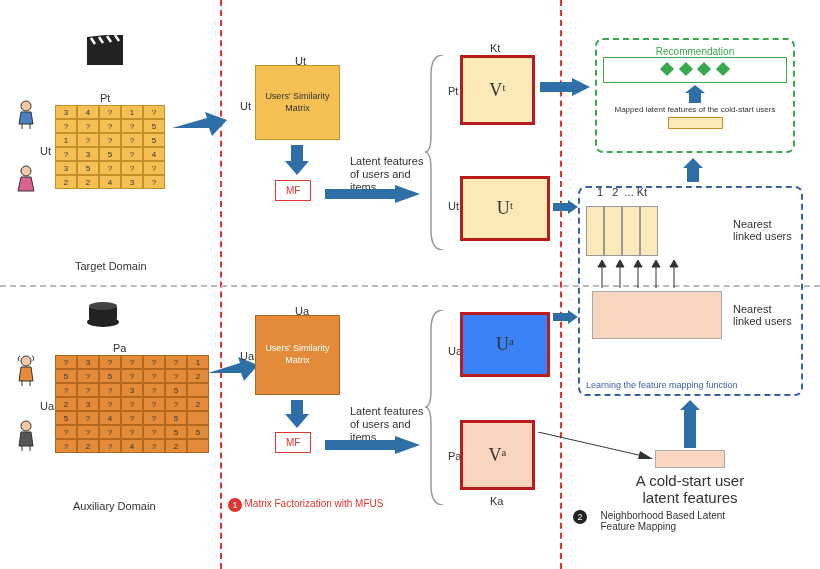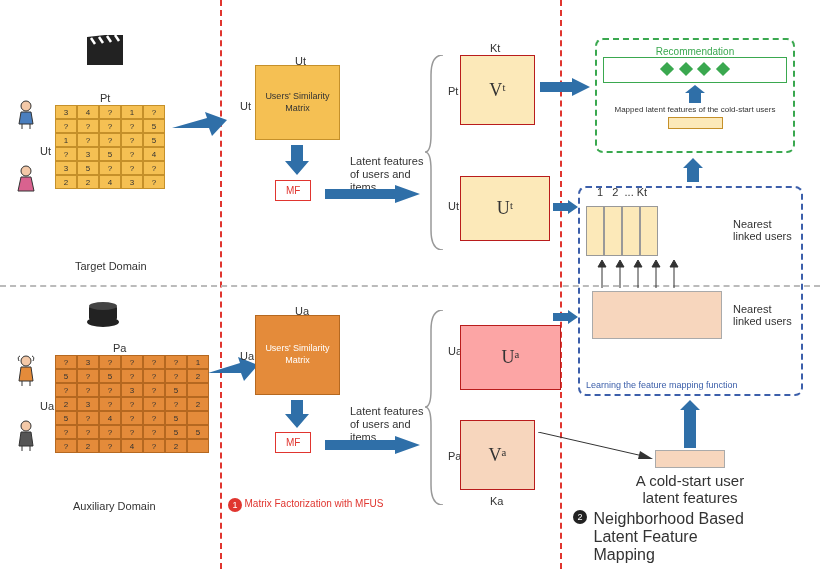--- a/index.html
+++ b/index.html
@@ -4,21 +4,21 @@
 <style>
 *{box-sizing:border-box;margin:0;padding:0}
 body{width:820px;height:569px;font-family:Arial,sans-serif;font-size:9px;color:#333;background:#fff;position:relative;overflow:hidden}
 .abs{position:absolute}
 .cell{width:22px;height:14px;border:1px solid #c5902a;display:inline-flex;align-items:center;justify-content:center;font-size:8px;background:#f5c053}
 .cell.o{background:#e48b3a;border-color:#b56820}
 .table{display:flex;flex-direction:column}
 .row{display:flex}
 .simbox{display:flex;align-items:center;justify-content:center;text-align:center;font-size:9px;line-height:1.3}
 .mfbox{border:1px solid #e0352f;color:#e0352f;background:#fff;padding:4px 10px;font-size:10px}
-.bigbox{border:1px solid #b91c1c;display:flex;align-items:center;justify-content:center;font-size:18px;font-family:'Times New Roman',serif}
+.bigbox{border:3px solid #b91c1c;display:flex;align-items:center;justify-content:center;font-size:18px;font-family:'Times New Roman',serif}
 .arrow{fill:#2f6fa8;stroke:none}
 .thinbox{border:1px solid #999;height:50px}
 .diamond{width:10px;height:10px;background:#3aa84f;transform:rotate(45deg);display:inline-block;margin:0 3px}
 .dashbox{border:2px dashed;border-radius:8px}
 .caption{font-size:10px;text-align:center}
 .vred{position:absolute;border-left:2px dashed #e0352f;height:100%}
 .hgray{position:absolute;border-top:2px dashed #bbb;width:100%}
 .lbl{font-size:11px;position:absolute}
 .thinarrow{stroke:#333;stroke-width:1;fill:none}
 .ahead{fill:#333}
@@ -255,21 +255,21 @@
 
 <svg class="abs" style="left:325px;top:436px" width="95" height="20">
     <polygon class="arrow" points="0,4 70,4 70,0 95,9 70,18 70,14 0,14"></polygon>
   </svg>
 
 <svg class="abs" style="left:425px;top:310px" width="20" height="195">
     <path d="M18 0 Q6 0 6 20 L6 80 Q6 97 0 97 Q6 97 6 115 L6 175 Q6 195 18 195" fill="none" stroke="#999" stroke-width="1.5"></path>
   </svg>
 
 <div class="lbl" style="left:448px;top:345px">Ua</div>
-<div class="abs bigbox" style="left:460px;top:325px;width:101px;height:65px;background:#fca5a5">
+<div class="abs bigbox" style="left:460px;top:312px;width:90px;height:65px;background:#3b82f6">
  <span>Uᵃ</span>
 </div>
 
 <div class="lbl" style="left:448px;top:450px">Pa</div>
 <div class="lbl" style="left:490px;top:495px">Ka</div>
 <div class="abs bigbox" style="left:460px;top:420px;width:75px;height:70px;background:#f7d6bd">
  <span>Vᵃ</span>
 </div>
 
 <svg class="abs" style="left:540px;top:78px" width="50" height="20">
@@ -355,14 +355,14 @@
     <line x1="0" y1="0" x2="105" y2="24" class="thinarrow"></line>
     <polygon class="ahead" points="115,27 102,19 100,27"></polygon>
   </svg>
 
 <div class="abs" style="left:228px;top:498px">
  <span style="display:inline-flex;width:14px;height:14px;border-radius:50%;background:#e0352f;color:#fff;align-items:center;justify-content:center;font-size:9px">1</span>
  <span style="color:#e0352f;font-size:10px;display:inline-block;width:160px;vertical-align:top">Matrix Factorization with MFUS</span>
 </div>
 <div class="abs" style="left:573px;top:510px">
  <span style="display:inline-flex;width:14px;height:14px;border-radius:50%;background:#222;color:#fff;align-items:center;justify-content:center;font-size:9px">2</span>
- <span style="font-size:16px;margin-left:4px;display:inline-block;width:160px;vertical-align:top">Neighborhood Based Latent Feature Mapping</span>
+ <span style="font-size:10px;margin-left:11px;display:inline-block;width:160px;vertical-align:top">Neighborhood Based Latent Feature Mapping</span>
 </div>
 
 </body></html>

